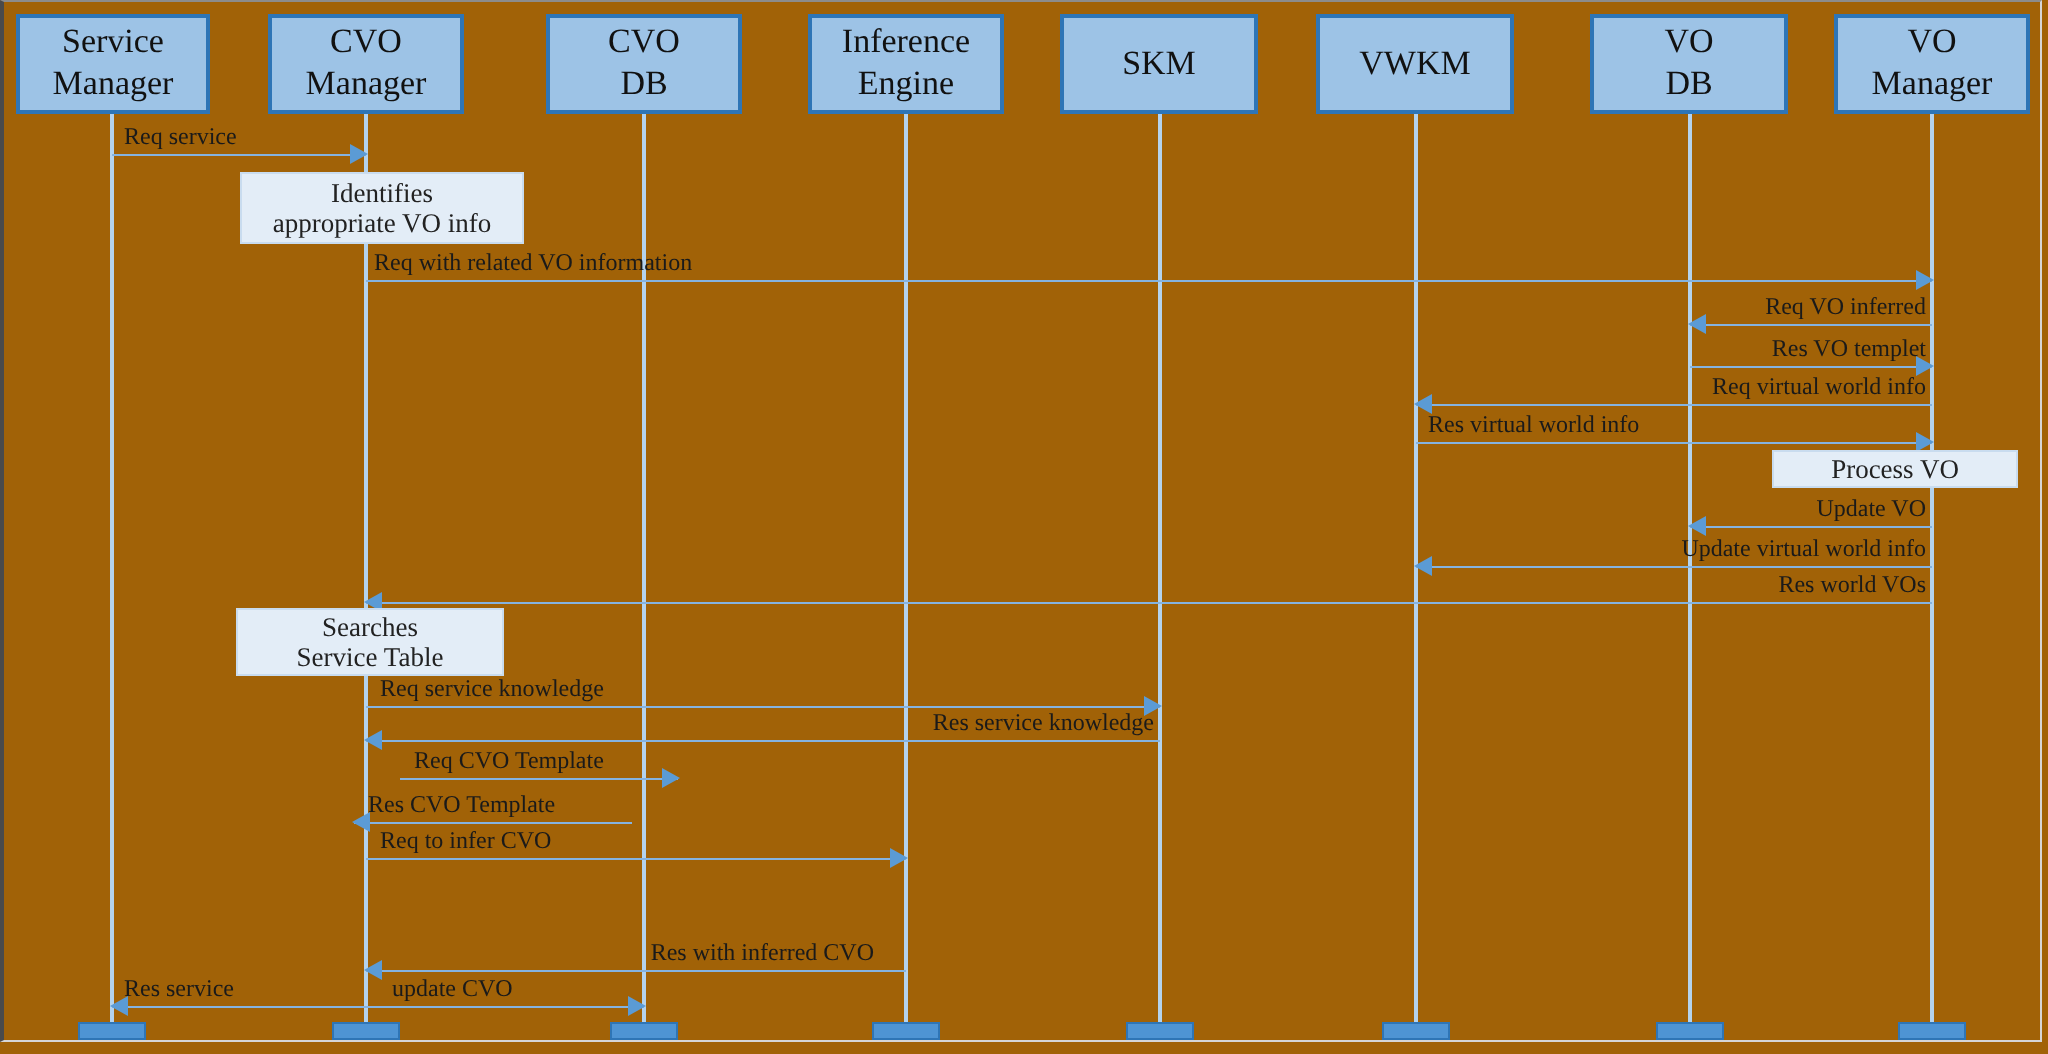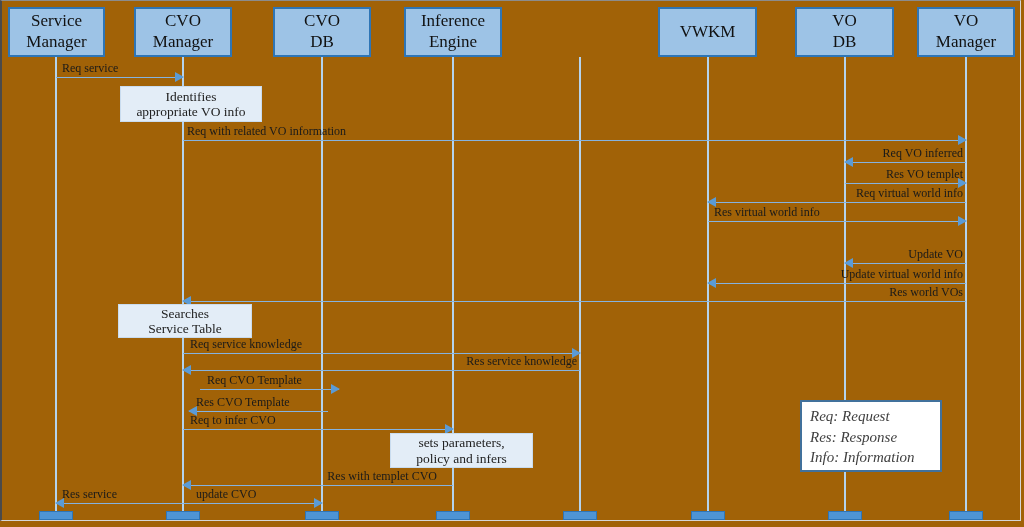--- a/index.html
+++ b/index.html
@@ -64,20 +64,21 @@
   <div class="lifeline" style="left:965px"></div>
 
   <div class="actor" style="left:8px;width:97px">Service
 Manager</div>
   <div class="actor" style="left:134px;width:98px">CVO
 Manager</div>
   <div class="actor" style="left:273px;width:98px">CVO
 DB</div>
   <div class="actor" style="left:404px;width:98px">Inference
 Engine</div>
+  <div class="actor" style="left:530px;width:99px">SKM</div>
   <div class="actor" style="left:658px;width:99px">VWKM</div>
   <div class="actor" style="left:795px;width:99px">VO
 DB</div>
   <div class="actor" style="left:917px;width:98px">VO
 Manager</div>
 
   <div class="msg dir-right" style="left:56px;top:77px;width:127px">
     <div class="head"></div>
     <div class="mlabel" style="left:6px">Req service</div>
   </div>
@@ -130,57 +131,51 @@
   <div class="msg dir-left" style="left:183px;top:370px;width:397px">
     <div class="head"></div>
     <div class="mlabel" style="right:3px">Res service knowledge</div>
   </div>
 
   <div class="msg dir-right" style="left:200px;top:389px;width:139px">
     <div class="head"></div>
     <div class="mlabel" style="left:7px">Req CVO Template</div>
   </div>
 
-  <div class="msg dir-left" style="left:189px;top:411px;width:139px">
+  <div class="msg dir-left" style="left:177px;top:411px;width:139px">
     <div class="head"></div>
     <div class="mlabel" style="left:7px">Res CVO Template</div>
   </div>
 
   <div class="msg dir-right" style="left:183px;top:429px;width:270px">
     <div class="head"></div>
     <div class="mlabel" style="left:7px">Req to infer CVO</div>
   </div>
 
   <div class="msg dir-left" style="left:183px;top:485px;width:270px">
     <div class="head"></div>
-    <div class="mlabel" style="right:16px">Res with templet CVO</div>
+    <div class="mlabel" style="right:16px">Res with inferred CVO</div>
   </div>
 
   <div class="msg dir-left" style="left:56px;top:503px;width:127px">
     <div class="head"></div>
     <div class="mlabel" style="left:6px">Res service</div>
   </div>
 
   <div class="msg dir-right" style="left:183px;top:503px;width:139px">
     <div class="head"></div>
     <div class="mlabel" style="left:13px">update CVO</div>
   </div>
 
   <div class="note" style="left:120px;top:86px;width:142px;height:36px">Identifies
 appropriate VO info</div>
+  <div class="note" style="left:886px;top:225px;width:123px;height:19px">Process VO</div>
   <div class="note" style="left:118px;top:304px;width:134px;height:34px">Searches
 Service Table</div>
-  <div class="note" style="left:390px;top:433px;width:143px;height:35px">sets parameters,
-policy and infers</div>
 
-  <div class="legend">
-    <div>Req: Request</div>
-    <div>Res: Response</div>
-    <div>Info: Information</div>
-  </div>
 
   <div class="bar" style="left:39px"></div>
   <div class="bar" style="left:166px"></div>
   <div class="bar" style="left:305px"></div>
   <div class="bar" style="left:436px"></div>
   <div class="bar" style="left:563px"></div>
   <div class="bar" style="left:691px"></div>
   <div class="bar" style="left:828px"></div>
   <div class="bar" style="left:949px"></div>
 

